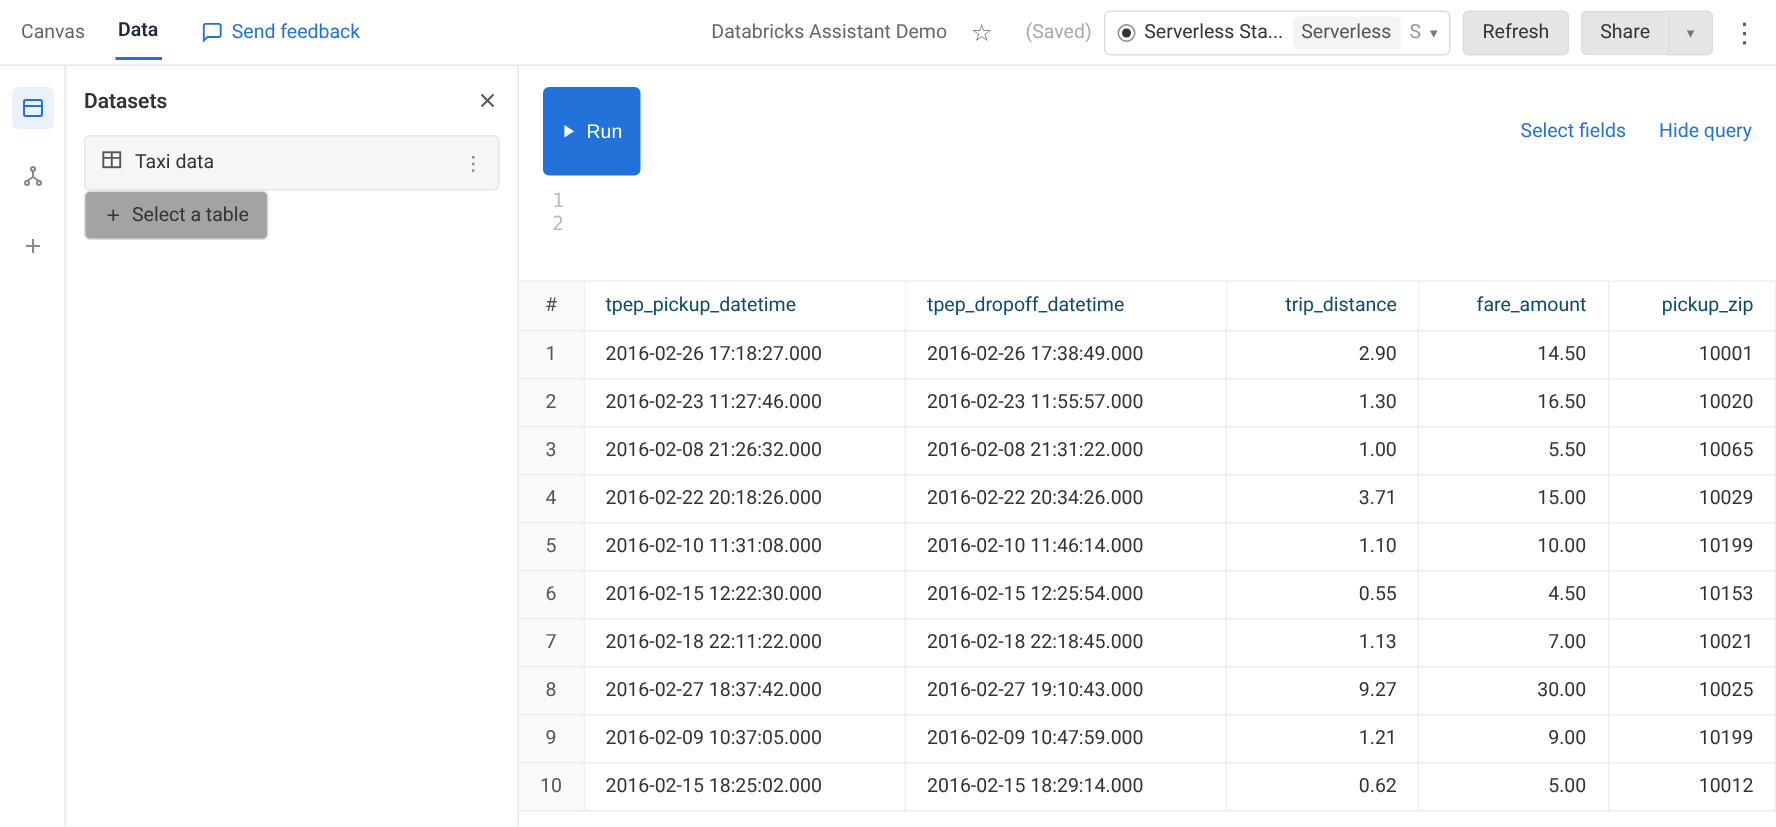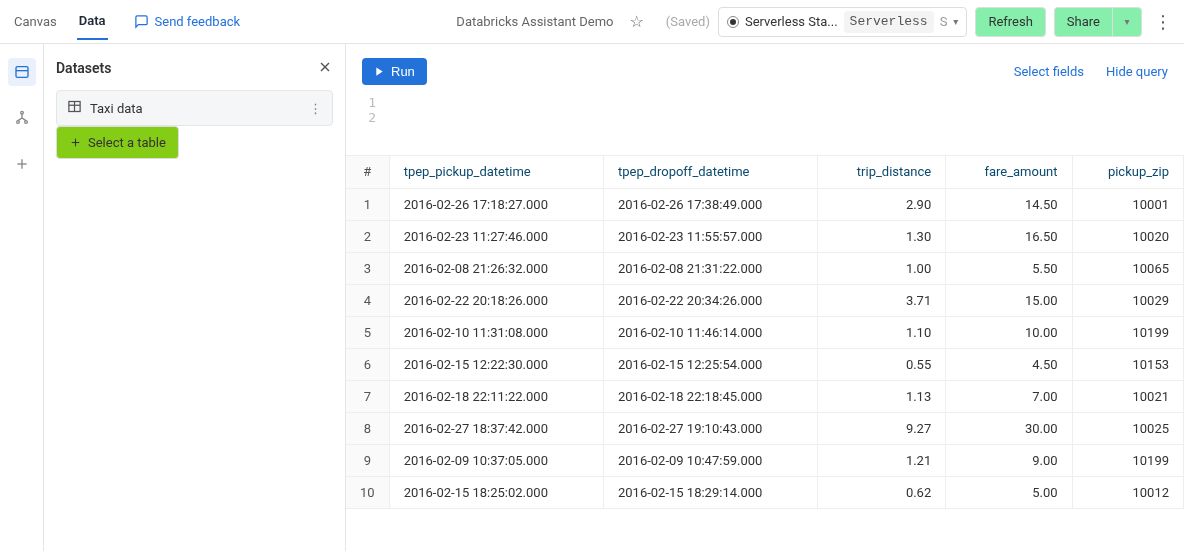--- a/index.html
+++ b/index.html
@@ -8,40 +8,40 @@
   .tabs { display: flex; align-items: center; gap: 18px; }
   .tab { color: #666; padding: 10px 2px; cursor: pointer; }
   .tab.active { color: #1f2937; font-weight: 600; border-bottom: 2px solid #2272d9; }
   .feedback { color: #2272d9; display: flex; align-items: center; gap: 6px; margin-left: 18px; cursor: pointer; }
   .spacer { flex: 1; }
   .title { color: #666; }
   .savestatus { color: #aaa; margin-left: 6px; }
   .star { font-size: 16px; color: #666; margin: 0 8px; cursor: pointer; }
   .pill { border: 1px solid #ddd; border-radius: 4px; height: 30px; display: flex; align-items: center; padding: 0 8px; gap: 6px; background: #fff; cursor: pointer; }
   .pill.gray { background: #f4f4f4; color: #555; }
-  .btn { border: 1px solid #ddd; border-radius: 4px; height: 30px; padding: 0 12px; background: #86efac; display: flex; align-items: center; cursor: pointer; }
+  .btn { border: 1px solid #ddd; border-radius: 4px; height: 30px; padding: 0 12px; background: #e5e5e5; display: flex; align-items: center; cursor: pointer; }
   .btn.iconbtn { width: 30px; padding: 0; justify-content: center; }
   .kebab { width: 18px; text-align: center; cursor: pointer; color: #555; font-size: 18px; margin-left: 4px; }
   .body { display: flex; height: calc(100% - 44px); }
   .rail { width: 44px; border-right: 1px solid #e5e5e5; display: flex; flex-direction: column; align-items: center; padding-top: 14px; gap: 18px; }
   .rail .ritem { width: 28px; height: 28px; display: flex; align-items: center; justify-content: center; color: #888; cursor: pointer; border-radius: 4px; }
   .rail .ritem.active { background: #eaf1fd; color: #2272d9; }
   .sidepanel { width: 302px; border-right: 1px solid #e5e5e5; padding: 12px 12px 0 12px; }
   .sp-head { display: flex; align-items: center; justify-content: space-between; margin-bottom: 10px; }
   .sp-title { font-size: 14px; font-weight: 600; }
   .close-x { font-size: 20px; color: #555; cursor: pointer; }
   .ds-item { border: 1px solid #e5e5e5; border-radius: 4px; background: #f5f6f7; padding: 8px 10px; display: flex; align-items: center; gap: 8px; cursor: pointer; }
   .ds-item .ic { color: #555; }
   .ds-more { margin-left: auto; color: #777; cursor: pointer; }
   .create-label { color: #888; margin: 14px 0 8px 0; }
-  .sbtn { border: 1px solid #ddd; border-radius: 4px; padding: 8px 12px; display: inline-flex; align-items: center; gap: 6px; background: #84cc16; cursor: pointer; margin-bottom: 18px; }
+  .sbtn { border: 1px solid #ddd; border-radius: 4px; padding: 8px 12px; display: inline-flex; align-items: center; gap: 6px; background: #a3a3a3; cursor: pointer; margin-bottom: 18px; }
   .main { flex: 1; display: flex; flex-direction: column; }
   .query-area { padding: 14px 16px 6px 16px; }
   .query-top { display: flex; align-items: center; }
-  .run-btn { background: #2272d9; color: #fff; border: none; border-radius: 4px; padding: 6px 12px; font-size: 13px; display: inline-flex; align-items: center; gap: 6px; cursor: pointer; }
+  .run-btn { background: #2272d9; color: #fff; border: none; border-radius: 4px; padding: 22px 12px; font-size: 13px; display: inline-flex; align-items: center; gap: 6px; cursor: pointer; }
   .query-links { margin-left: auto; display: flex; gap: 22px; }
   .qlink { color: #2272d9; cursor: pointer; }
   .editor { font-family: Menlo, Consolas, monospace; font-size: 13px; margin-top: 10px; }
   .editor .line { display: flex; }
   .editor .gutter { width: 28px; text-align: right; color: #bbb; padding-right: 14px; user-select: none; }
   .kw { color: #2272d9; }
   .schema { color: #b85c00; }
   .table-wrap { flex: 1; overflow: auto; border-top: 1px solid #eee; margin-top: 24px; }
   table { border-collapse: collapse; width: 100%; }
   th, td { border-bottom: 1px solid #eee; border-right: 1px solid #eee; padding: 8px 14px; text-align: right; font-weight: 400; color: #333; height: 32px; }
@@ -68,21 +68,21 @@
   </div>
   <div class="spacer"></div>
   <div class="title">Databricks Assistant Demo</div>
   <div class="star">☆</div>
   <div class="savestatus">(Saved)</div>
   <div class="pill">
     <span class="radio-dot">
         <span class="inner"></span>
       </span>
     <span>Serverless Sta...</span>
-    <span class="pill gray" style="border:none;height:22px;padding:0 6px;font-family:Liberation Mono, monospace;">Serverless</span>
+    <span class="pill gray" style="border:none;height:22px;padding:0 6px;">Serverless</span>
     <span style="color:#999">S</span>
     <span class="chev">▾</span>
   </div>
   <div class="btn">Refresh</div>
   <div style="display:flex">
     <div class="btn" style="border-radius:4px 0 0 4px;border-right:none">Share</div>
     <div class="btn iconbtn" style="border-radius:0 4px 4px 0">
         <span class="chev">▾</span>
       </div>
   </div>

